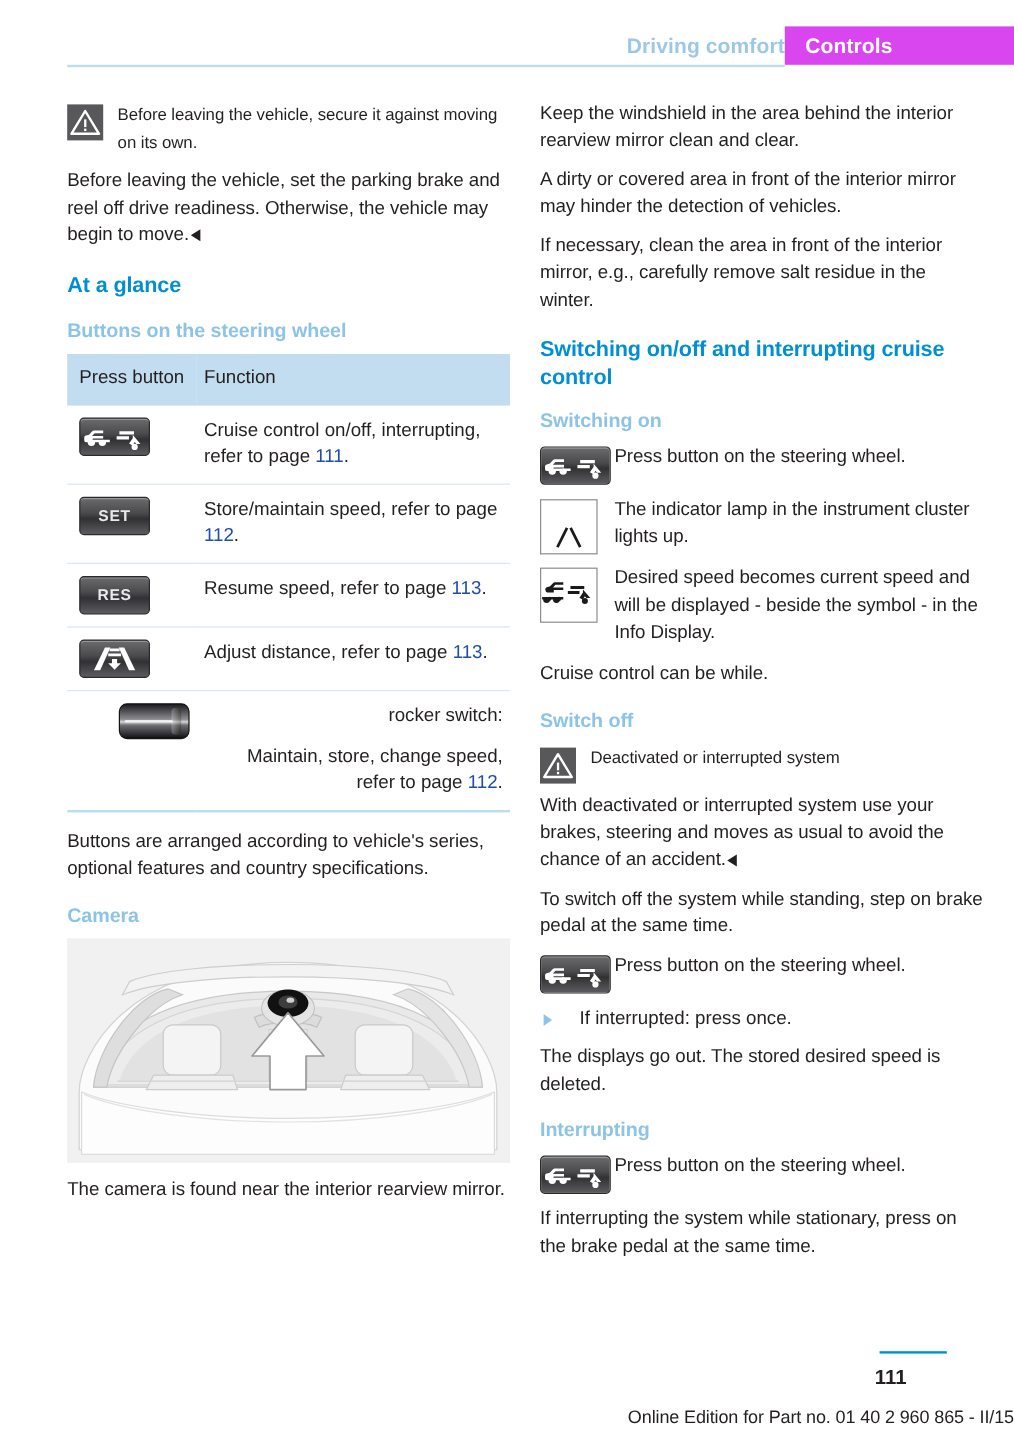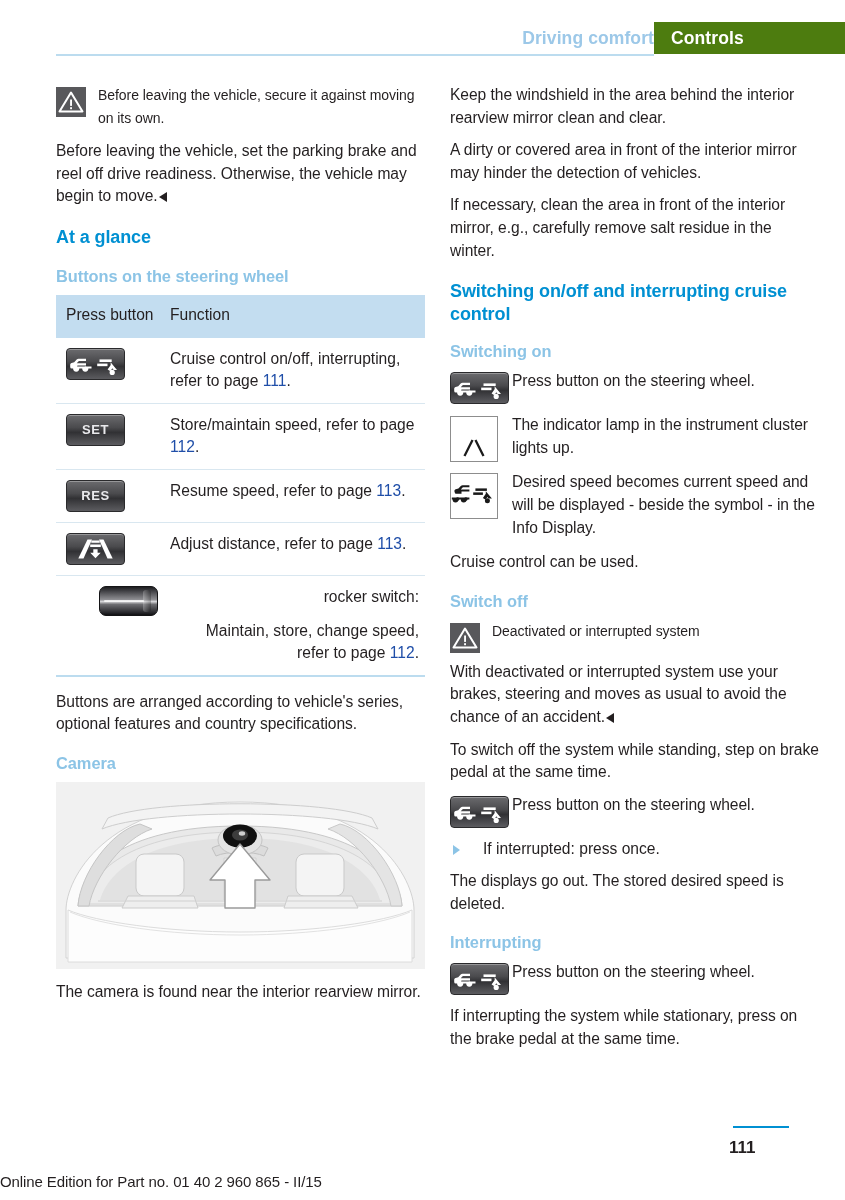--- a/index.html
+++ b/index.html
@@ -36,21 +36,21 @@
     color: #9cc8e8;
     letter-spacing: 0.1px;
     white-space: nowrap;
   }
   .hdr-tab {
     position: absolute;
     left: 654px;
     top: 0;
     width: 191px;
     height: 32px;
-    background: #4d7c0f;
+    background: #d946ef;
   }
   .hdr-tab-label {
     position: absolute;
     left: 17px;
     top: 0;
     line-height: 32px;
     font-size: 17.5px;
     font-weight: bold;
     color: #ffffff;
     letter-spacing: 0.1px;
@@ -300,21 +300,21 @@
     left: 0;
     bottom: 0;
     width: 845px;
     height: 80px;
   }
   .footer-note {
     position: absolute;
     left: 0;
     right: 0;
     bottom: 10px;
-    text-align: left;
+    text-align: right;
     font-size: 15px;
     color: #231f20;
     letter-spacing: -0.1px;
   }
   .page-no {
     position: absolute;
     right: 56px;
     bottom: 42px;
     font-size: 17px;
     font-weight: bold;
@@ -543,21 +543,21 @@
             <path d="M22.2 18.4 h9.7 v2.5 h-9.7 z"></path>
             <path d="M34.8 17.2 l6.1 7.2 l-3.3 0 l-1.2 -1.5 l-1.8 2.8 l-2.7 -1.6 l2.9 -4.4 z"></path>
             <circle cx="36.4" cy="26.8" r="2.5"></circle>
           </g>
         </svg>
       </span>
     </span>
     <p class="ir-text">Desired speed becomes current speed and will be displayed - beside the symbol - in the Info Display.</p>
   </div>
 
-  <p class="body">Cruise control can be used.</p>
+  <p class="body">Cruise control can be while.</p>
 
   <h3 class="h-lightblue">Switch off</h3>
 
   <div class="warn-block">
     <span class="warn-icon">
       <svg width="30" height="30" viewBox="0 0 30 30">
         <polygon points="15,5.5 26.5,24.5 3.5,24.5" fill="none" stroke="#ffffff" stroke-width="2" stroke-linejoin="round"></polygon>
         <rect x="14.1" y="12.5" width="1.9" height="6.4" fill="#ffffff"></rect>
         <rect x="14.1" y="20.2" width="1.9" height="2" fill="#ffffff"></rect>
       </svg>

